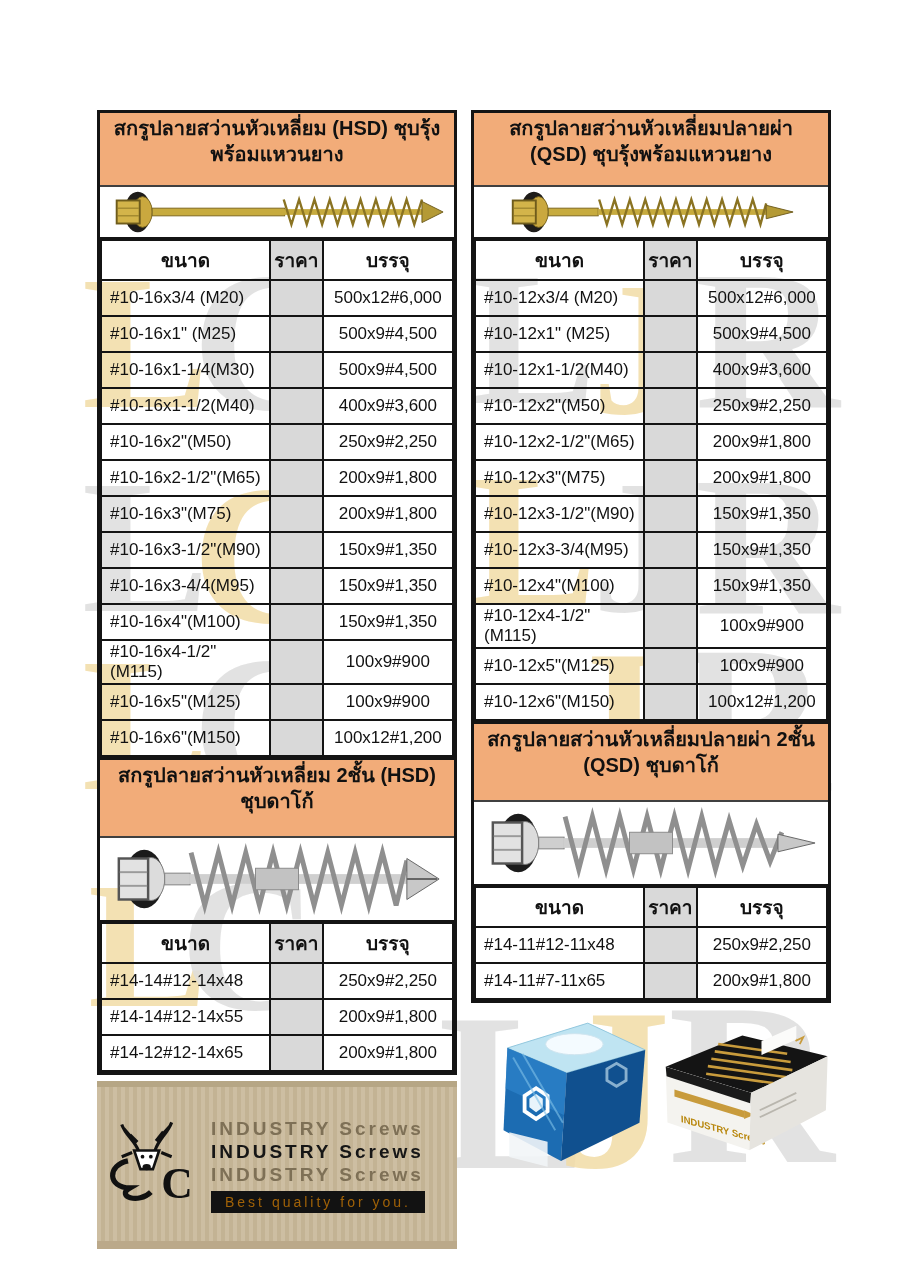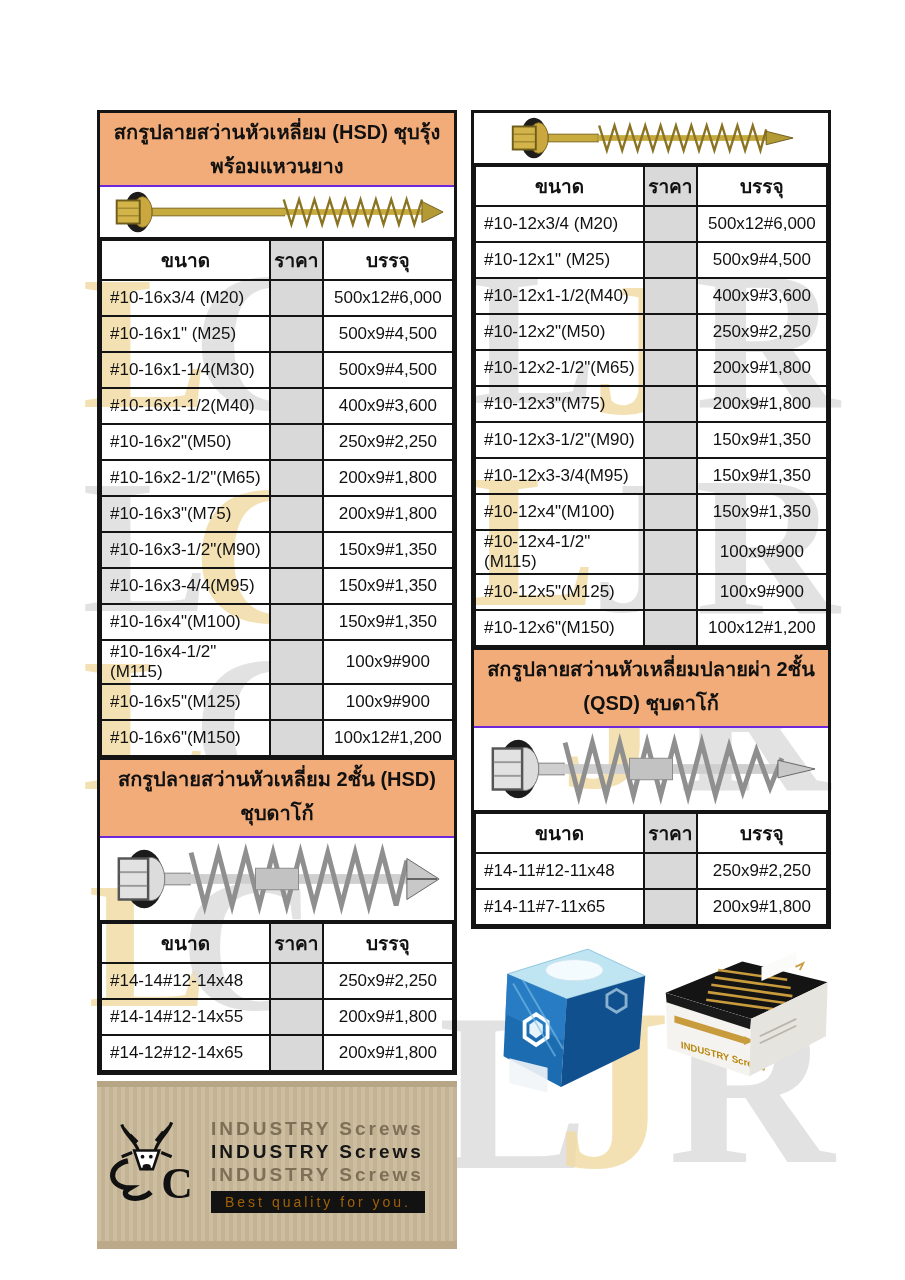--- a/index.html
+++ b/index.html
@@ -8,22 +8,22 @@
 
   
   .wm-layer{position:absolute;inset:0;z-index:0;pointer-events:none;}
   .wm{position:absolute;font-family:"Liberation Serif",serif;font-weight:bold;line-height:1;opacity:.85;}
 
   
   .content{position:absolute;left:97px;top:110px;width:734px;z-index:1;display:flex;gap:14px;}
   .col{width:360px;display:flex;flex-direction:column;}
 
   .card{border:3px solid #141414;background:transparent;}
-  .card-title{background:#F2AC79;border-bottom:2px solid #6d28d9;color:#111;
-    font-weight:bold;font-size:20px;line-height:34px;text-align:center;padding:2px 6px;}
+  .card-title{background:#F2AC79;border-bottom:2px solid #404040;color:#111;
+    font-weight:bold;font-size:20px;line-height:26px;text-align:center;padding:2px 6px;}
   .t-top{height:68px;}
   .t-bot{height:72px;}
   .screw-box{border-bottom:2px solid #141414;display:flex;align-items:center;justify-content:center;background:transparent;}
   .s-top{height:50px;}
   .s-bot{height:82px;}
 
   table.spec{width:100%;border-collapse:collapse;table-layout:fixed;}
   table.spec col.c-size{width:48%;}
   table.spec col.c-price{width:15%;}
   table.spec col.c-pack{width:37%;}
@@ -243,20 +243,21 @@
           <div class="ind-line ind-solid">INDUSTRY  Screws</div>
           <div class="ind-line ind-outline">INDUSTRY  Screws</div>
           <div class="best-banner">Best quality for you.</div>
         </div>
       </div>
     </div>
 
     <div class="col">
 
       <section class="card">
+        <div class="card-title t-top">สกรูปลายสว่านหัวเหลี่ยมปลายผ่า (QSD) ชุบรุ้งพร้อมแหวนยาง</div>
         <div class="screw-box s-top">
           <svg width="290" height="48" viewBox="0 0 300 50">
             <ellipse cx="28" cy="25" rx="14" ry="21" fill="#1e1c1a"></ellipse>
             <ellipse cx="33" cy="25" rx="10" ry="16" fill="#caa83f" stroke="#7c671f"></ellipse>
             <rect x="6" y="13" width="24" height="24" fill="#d3b44a" stroke="#6f5c1c" stroke-width="2"></rect>
             <line x1="7" y1="21" x2="29" y2="21" stroke="#8a7424"></line>
             <line x1="7" y1="29" x2="29" y2="29" stroke="#8a7424"></line>
             <rect x="43" y="21" width="52" height="8" fill="#c7ab3e" stroke="#7c671f"></rect>
             <rect x="95" y="22" width="180" height="6" fill="#c7ab3e"></rect>
             <path d="M96,12 L104,38 L112,12 L120,38 L128,12 L136,38 L144,12 L152,38 L160,12 L168,38 L176,12 L184,38 L192,12 L200,38 L208,12 L216,38 L224,12 L232,38 L240,12 L248,38 L256,12 L264,38 L270,16" fill="none" stroke="#8a7322" stroke-width="2.5"></path>

